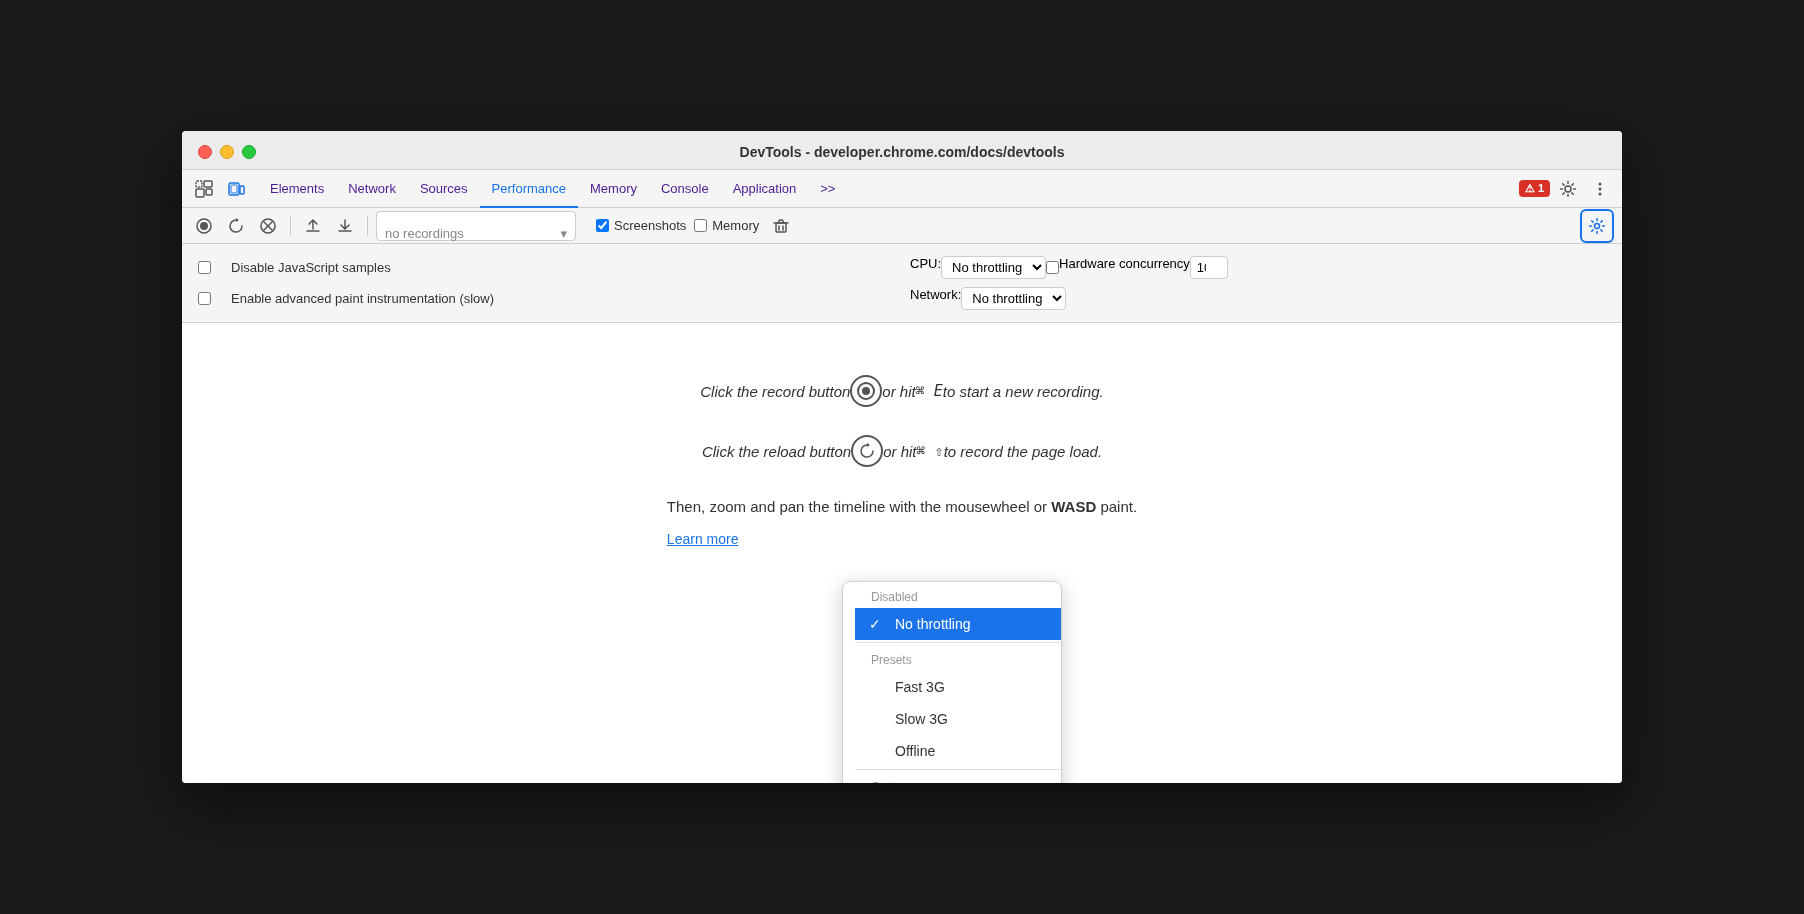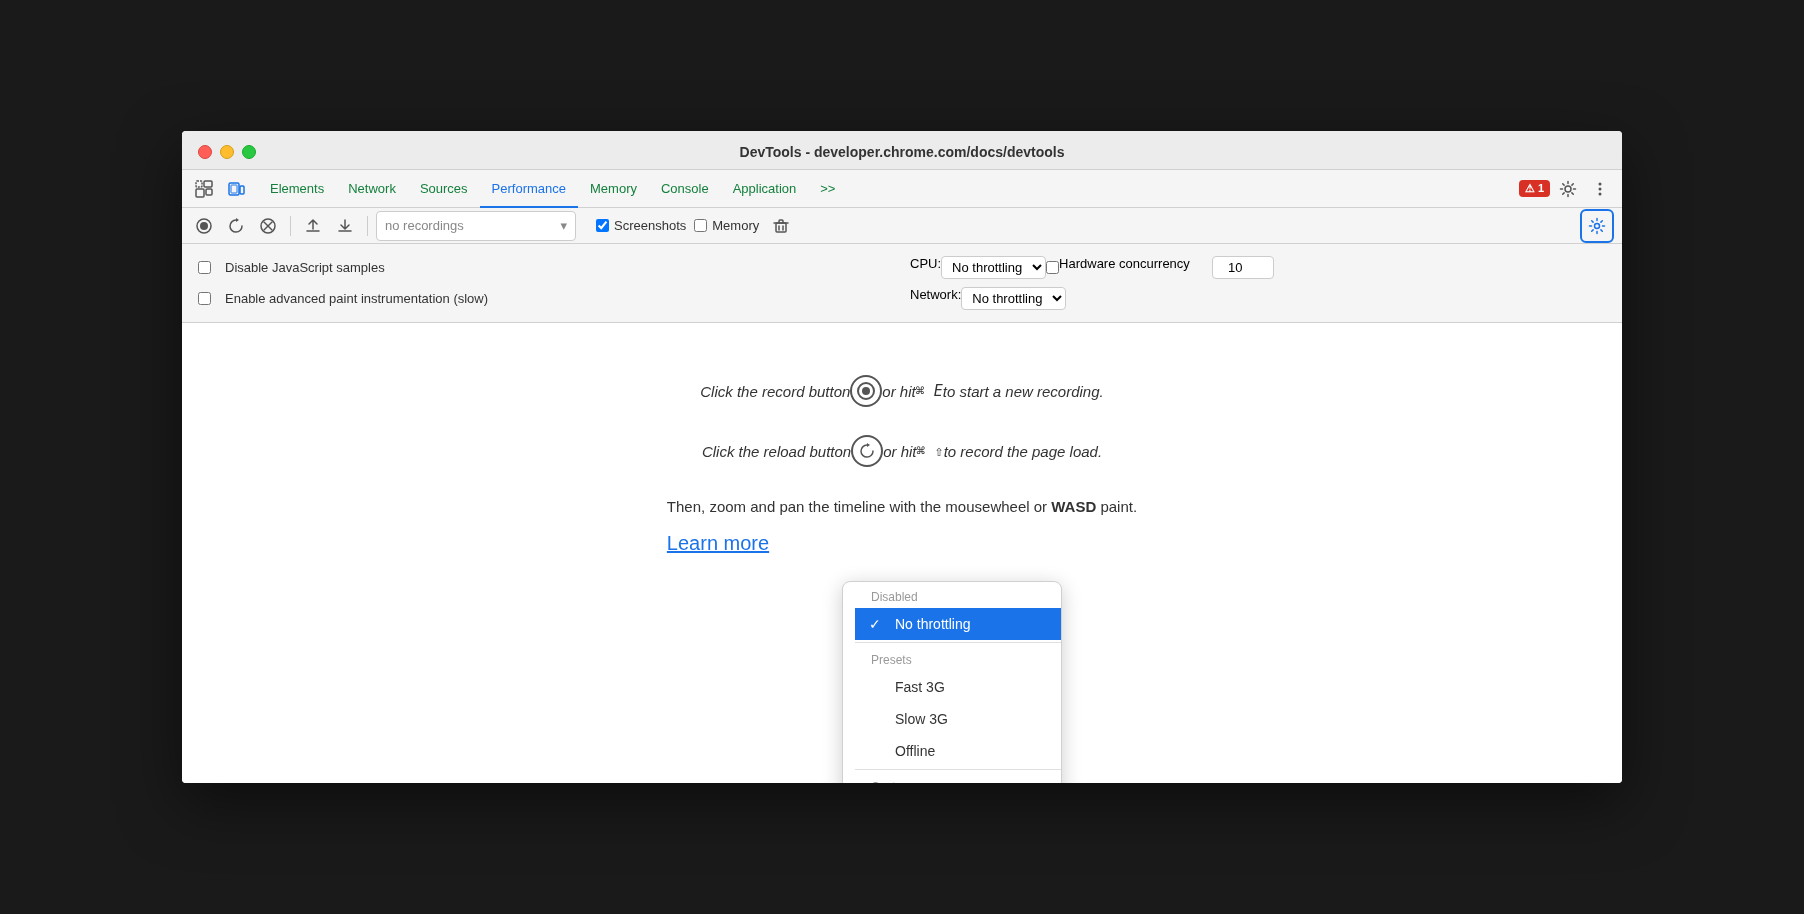--- a/index.html
+++ b/index.html
@@ -90,21 +90,21 @@
       font-size: 16px;
       color: #555;
     }
 
     .tab-item {
       padding: 0 12px;
       height: 38px;
       display: flex;
       align-items: center;
       font-size: 13px;
-      color: #15803d;
+      color: #4c1d95;
       cursor: pointer;
       white-space: nowrap;
       position: relative;
     }
 
     .tab-item.active {
       color: #1a73e8;
       font-weight: 500;
     }
 
@@ -174,21 +174,21 @@
 
     .toolbar-separator {
       width: 1px;
       height: 20px;
       background: #ccc;
       margin: 0 4px;
     }
 
     .recordings-dropdown {
       display: flex;
-      align-items: center;
+      align-items: flex-start;
       border: 1px solid #ccc;
       border-radius: 4px;
       padding: 14px 8px;
       height: 18px;
       font-size: 13px;
       color: #888;
       background: white;
       cursor: pointer;
       min-width: 200px;
       justify-content: space-between;
@@ -246,21 +246,21 @@
 
     .settings-left {
       display: flex;
       gap: 24px;
       flex: 1;
     }
 
     .setting-item {
       display: flex;
       align-items: center;
-      gap: 14px;
+      gap: 20px;
       font-size: 13px;
       color: #333;
     }
 
     .cpu-network-section {
       flex: 1;
       display: flex;
       gap: 0;
       font-size: 13px;
     }
@@ -272,24 +272,23 @@
       font-size: 13px;
       background: white;
       cursor: pointer;
       appearance: auto;
     }
 
     .concurrency-input {
       border: 1px solid #ccc;
       border-radius: 4px;
       padding: 2px 6px;
-      width: 62px;
+      width: 38px;
       font-size: 13px;
       text-align: center;
-      margin-left: 22px;
     }
 
     
     .main-content {
       background: white;
       padding: 32px 48px;
       min-height: 460px;
       position: relative;
     }
 
@@ -363,21 +362,21 @@
     }
 
     .instructions-text .bold {
       font-weight: 700;
     }
 
     .learn-more {
       color: #1a73e8;
       text-decoration: underline;
       cursor: pointer;
-      font-size: 20px;
+      font-size: 14px;
     }
 
     
     .dropdown-overlay {
       position: absolute;
       top: 258px;
       left: 660px;
       background: white;
       border: 1px solid #d0d0d0;
       border-radius: 8px;

